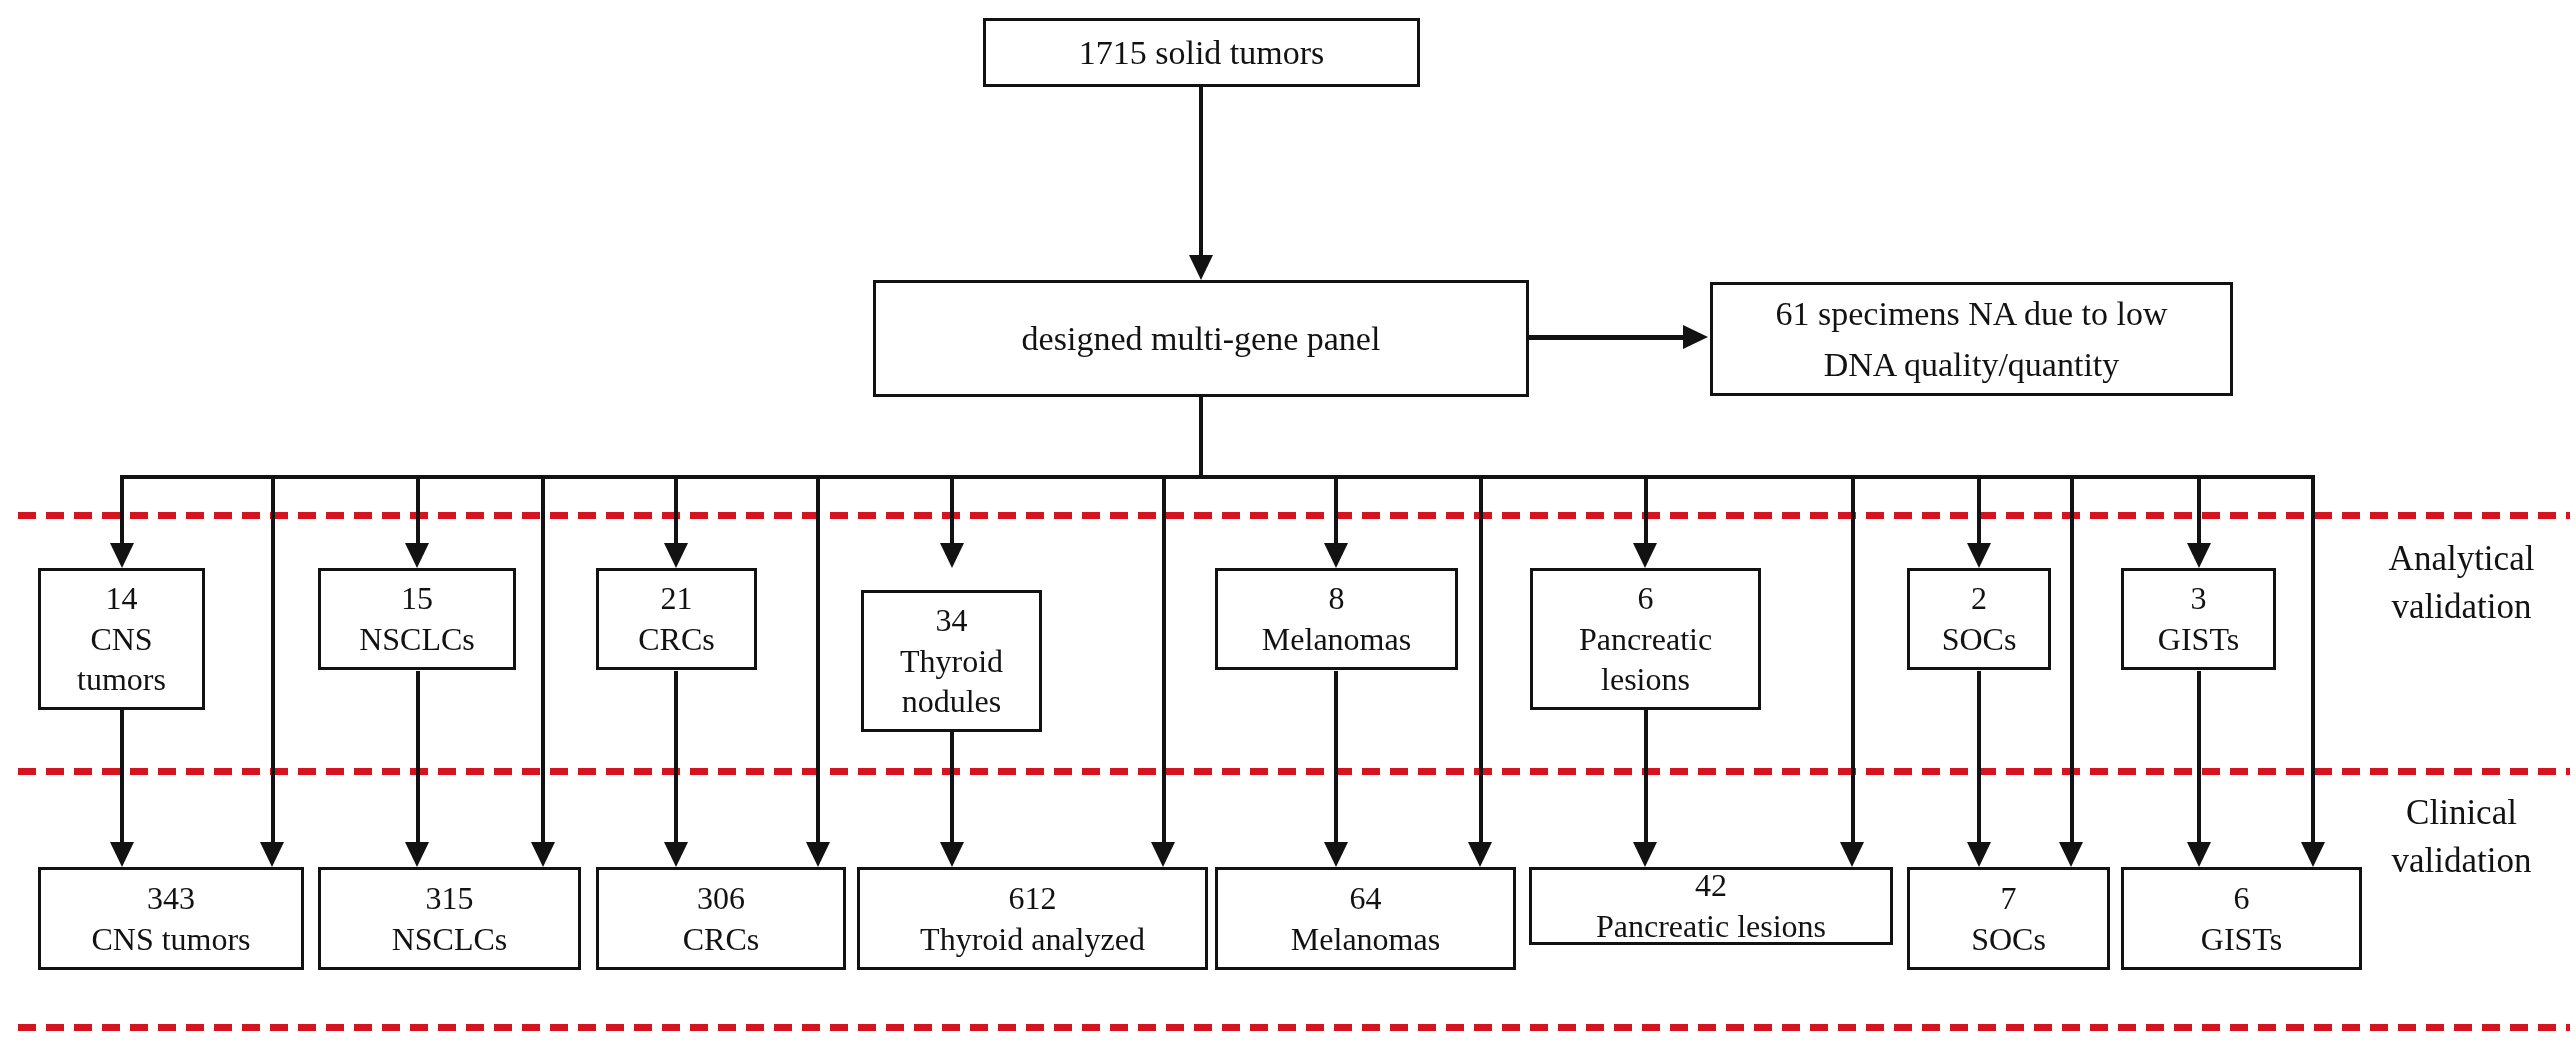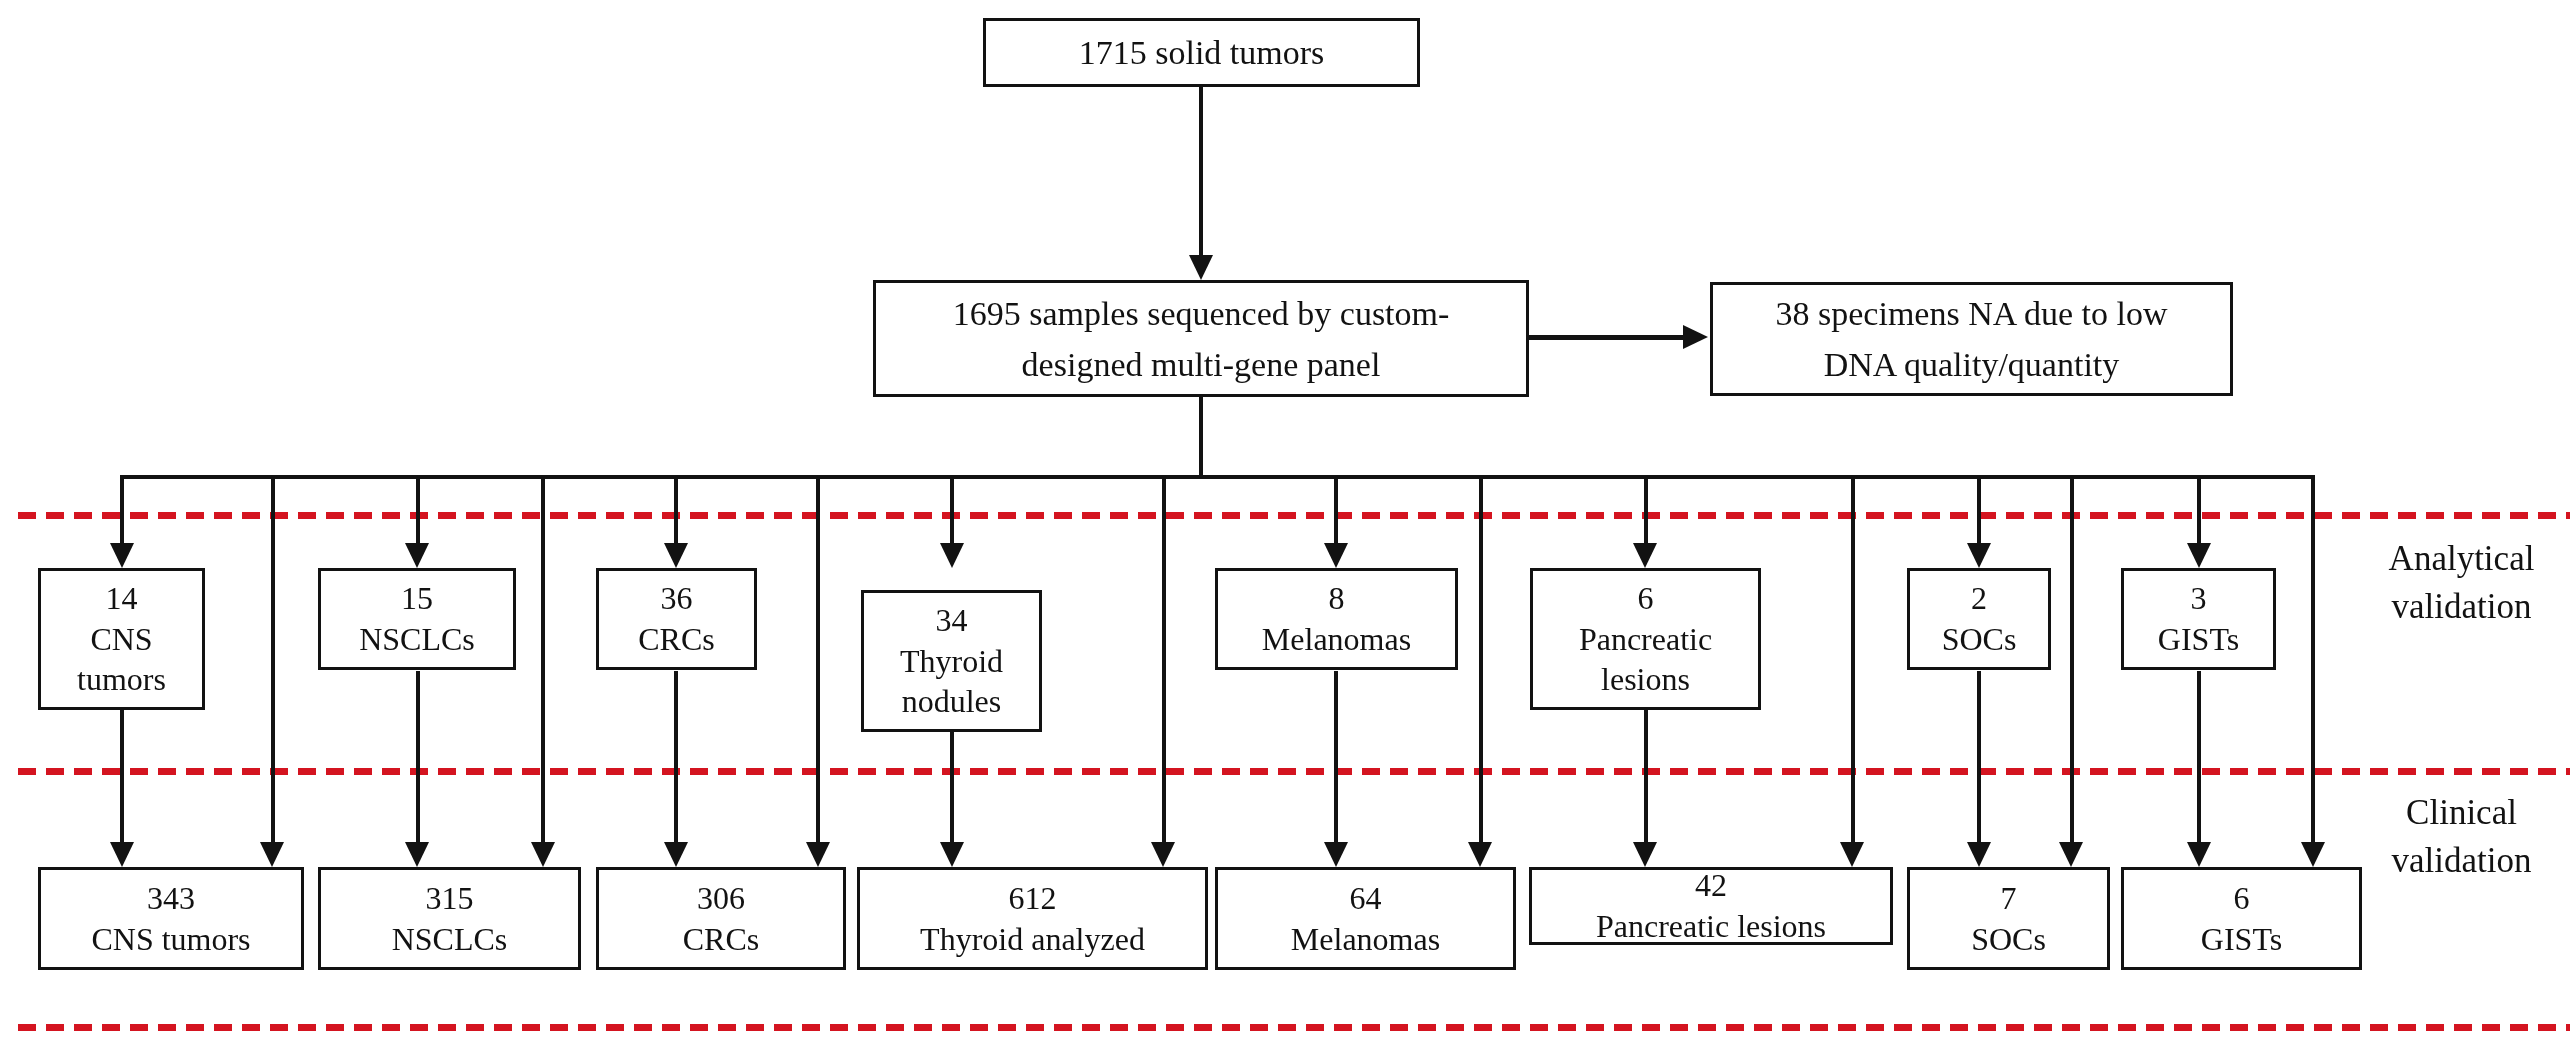--- a/index.html
+++ b/index.html
@@ -75,29 +75,28 @@
 
   <div class="box big" style="left:983px;top:18px;width:437px;height:69px">
     <span>1715 solid tumors</span>
   </div>
 
   <div class="vline" style="left:1199px;top:87px;height:170px"></div>
   <div class="arr-d" style="left:1189px;top:255px"></div>
 
 
   <div class="box big" style="left:873px;top:280px;width:656px;height:117px">
-    <span>1695 samples sequenced by custom-</span>
     <span>designed multi-gene panel</span>
   </div>
 
   <div class="shaft-thick" style="left:1529px;top:335px;width:154px"></div>
   <div class="arr-r" style="left:1683px;top:325px"></div>
 
   <div class="box big" style="left:1710px;top:282px;width:523px;height:114px">
-    <span>38 specimens NA due to low</span>
+    <span>61 specimens NA due to low</span>
     <span>DNA quality/quantity</span>
   </div>
 
   <div class="vline" style="left:1199px;top:397px;height:78px"></div>
 
   <div class="hline" style="left:122px;top:475px;width:2193px"></div>
 
   <div class="vline" style="left:120px;top:475px;height:69px"></div>
   <div class="arr-d" style="left:110px;top:543px"></div>
   <div class="vline" style="left:271px;top:475px;height:368px"></div>
@@ -157,21 +156,21 @@
   <div class="box" style="left:38px;top:568px;width:167px;height:142px">
     <span>14</span>
     <span>CNS</span>
     <span>tumors</span>
   </div>
   <div class="box" style="left:318px;top:568px;width:198px;height:102px">
     <span>15</span>
     <span>NSCLCs</span>
   </div>
   <div class="box" style="left:596px;top:568px;width:161px;height:102px">
-    <span>36</span>
+    <span>21</span>
     <span>CRCs</span>
   </div>
   <div class="box" style="left:861px;top:590px;width:181px;height:142px">
     <span>34</span>
     <span>Thyroid</span>
     <span>nodules</span>
   </div>
   <div class="box" style="left:1215px;top:568px;width:243px;height:102px">
     <span>8</span>
     <span>Melanomas</span>

